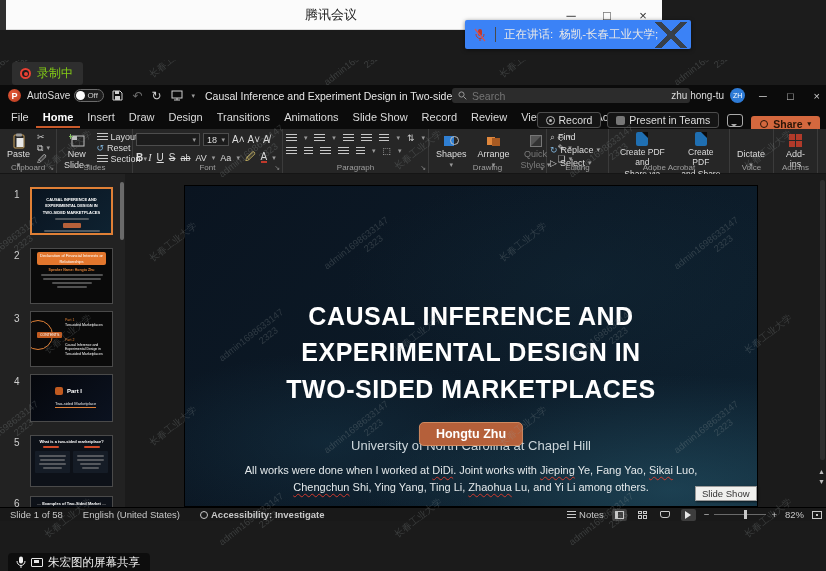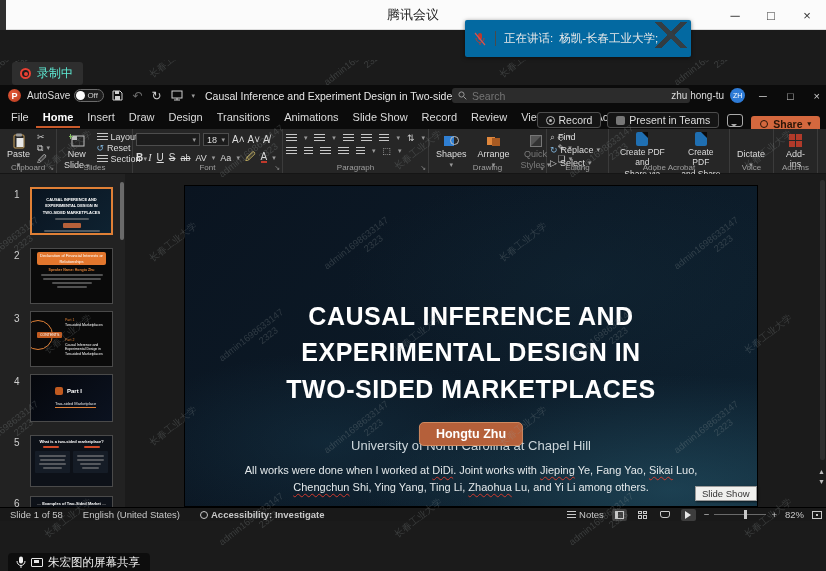--- a/index.html
+++ b/index.html
@@ -1,41 +1,41 @@
 <!DOCTYPE html>
 <html><head>
 <meta charset="utf-8">
 <style>
   * { margin:0; padding:0; box-sizing:border-box; }
   html,body { width:826px; height:571px; overflow:hidden; }
   body { font-family:"Liberation Sans", sans-serif; background:#1c1c1c; position:relative; }
 
   
-  .meet-bar { position:absolute; left:0; top:0; width:826px; height:30px; background:#fbfbfb; border-bottom:1px solid #ddd; display:flex; align-items:center; }
+  .meet-bar { position:absolute; left:0; top:0; width:662px; height:30px; background:#fbfbfb; border-bottom:1px solid #ddd; display:flex; align-items:center; }
   .meet-edge { position:absolute; left:0; top:0; width:6px; height:30px; background:#2f2f2f; }
   .meet-title { position:absolute; left:0; right:0; text-align:center; font-size:13px; color:#222; }
   .meet-ctrls { position:absolute; right:6px; top:0; height:30px; display:flex; align-items:center; gap:22px; padding-right:6px; }
   .meet-ctrls span { color:#333; font-size:13px; width:14px; text-align:center; cursor:default; }
 
   
-  .toast { position:absolute; left:465px; top:20px; width:226px; height:37px; background:#0369a1; border-radius:2px; display:flex; align-items:center; z-index:60; box-shadow:0 1px 4px rgba(0,0,0,.5); overflow:hidden; }
+  .toast { position:absolute; left:465px; top:20px; width:226px; height:29px; background:#3b82f6; border-radius:2px; display:flex; align-items:center; z-index:60; box-shadow:0 1px 4px rgba(0,0,0,.5); overflow:hidden; }
   .toast .micwrap { width:30px; display:flex; justify-content:center; }
   .toast .div { width:1px; height:15px; background:#4a4a4a; margin-right:8px; }
   .toast .txt { color:#e8e8e8; font-size:11.5px; white-space:nowrap; }
   .toast .deco { position:absolute; right:2px; top:2px; width:36px; height:26px; background:
      linear-gradient(45deg, transparent 45%, #3a3a3a 45% 55%, transparent 55%),
      linear-gradient(-45deg, transparent 45%, #383838 45% 55%, transparent 55%); opacity:.9; }
 
   
   .share-area { position:absolute; left:0; top:30px; width:826px; height:541px; background:#1b1b1b; }
 
   .rec-badge { position:absolute; left:12px; top:32px; height:23px; background:#2e2e2e; border-radius:3px; display:flex; align-items:center; gap:6px; padding:0 10px 0 8px; z-index:55; }
   .rec-dot { width:11px; height:11px; border-radius:50%; border:2px solid #e84033; background:#1c1c1c; position:relative; }
   .rec-dot::after { content:""; position:absolute; left:1.5px; top:1.5px; width:4px; height:4px; border-radius:50%; background:#e84033; }
-  .rec-badge .txt { color:#5eead4; font-size:12px; }
+  .rec-badge .txt { color:#84cc16; font-size:12px; }
 
   
   .ppt { position:absolute; left:0; top:55px; width:826px; height:436px; background:#262626; }
 
   .ppt-titlebar { position:absolute; left:0; top:0; width:100%; height:21px; background:#0b0b0b; display:flex; align-items:center; color:#ddd; font-size:10px; }
   .ppt-logo { width:13px; height:13px; border-radius:50%; background:radial-gradient(circle at 35% 35%, #e4593a, #b53a1d); color:#fff; font-size:9px; font-weight:bold; display:flex; align-items:center; justify-content:center; margin:0 6px 0 8px; }
   .autosave { display:flex; align-items:center; gap:4px; margin-right:8px; }
   .toggle { width:30px; height:13px; border:1px solid #6a6a6a; border-radius:7px; background:#1c1c1c; display:flex; align-items:center; padding:1px; gap:2px; }
   .knob { width:9px; height:9px; background:#fff; border-radius:50%; }
   .toggle .st { font-size:8px; color:#ccc; }

